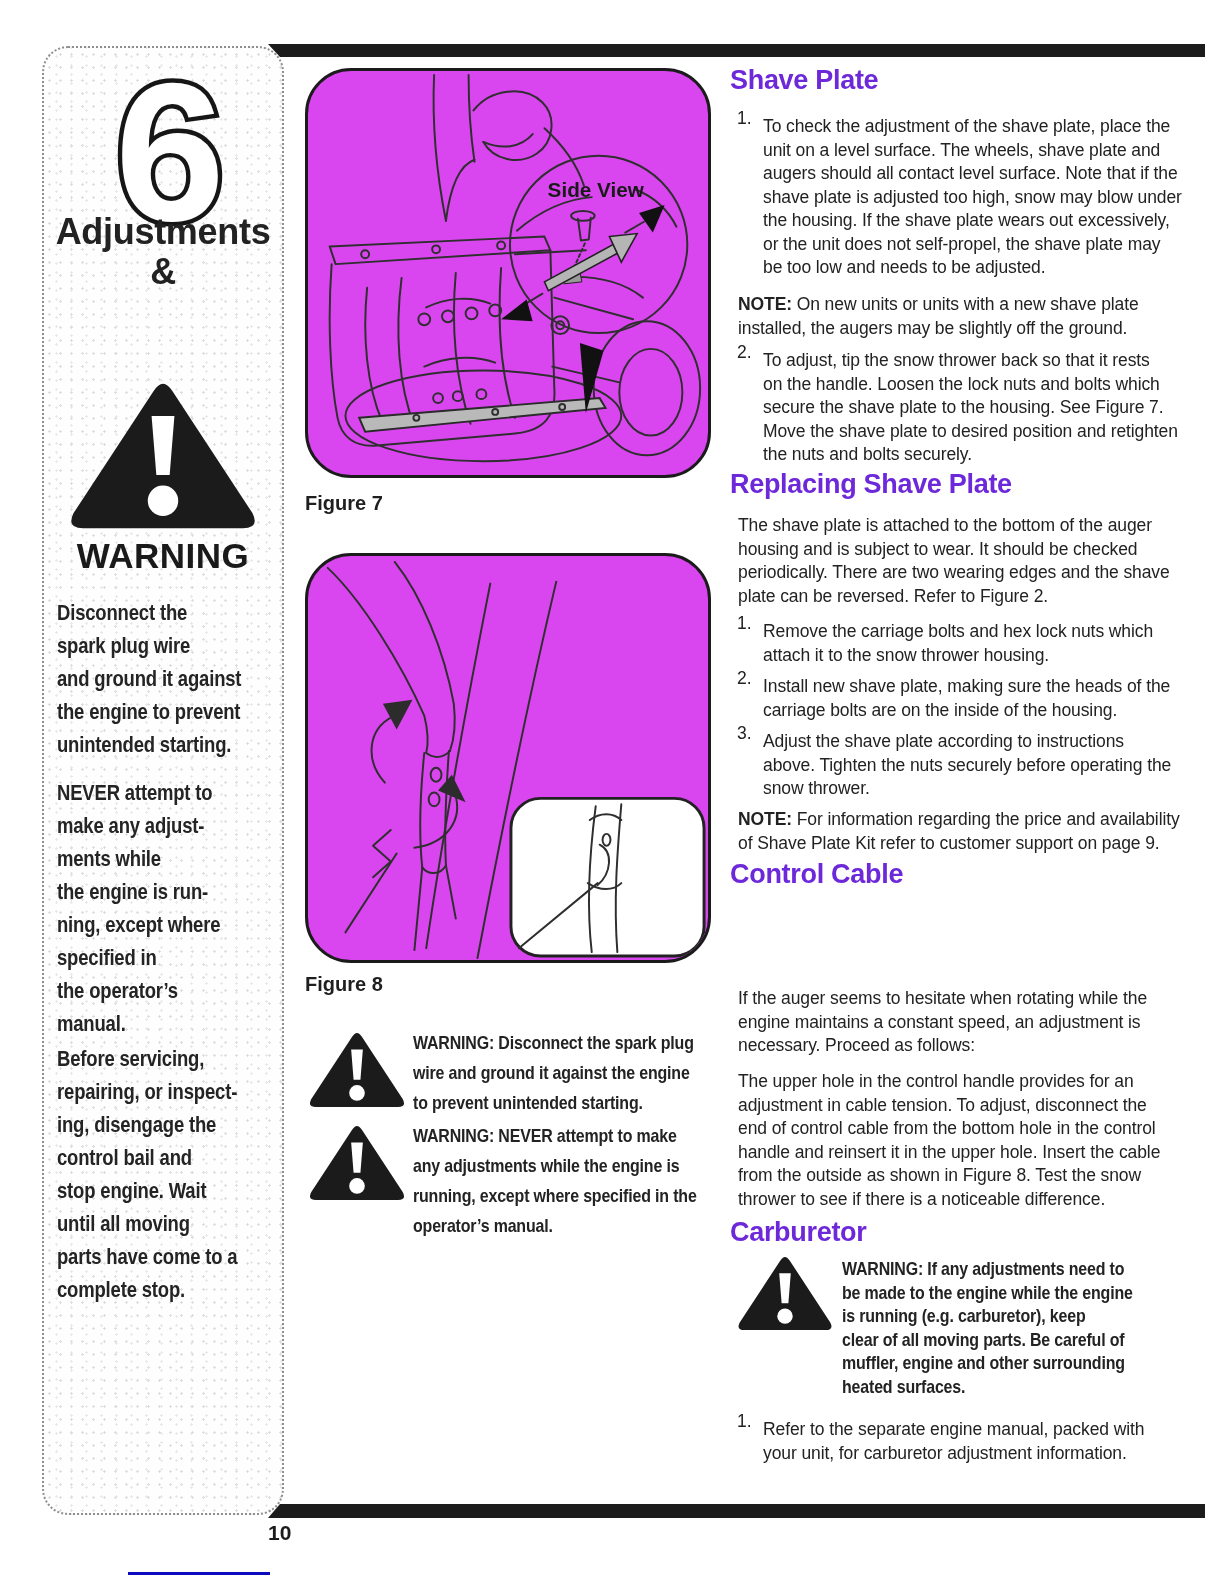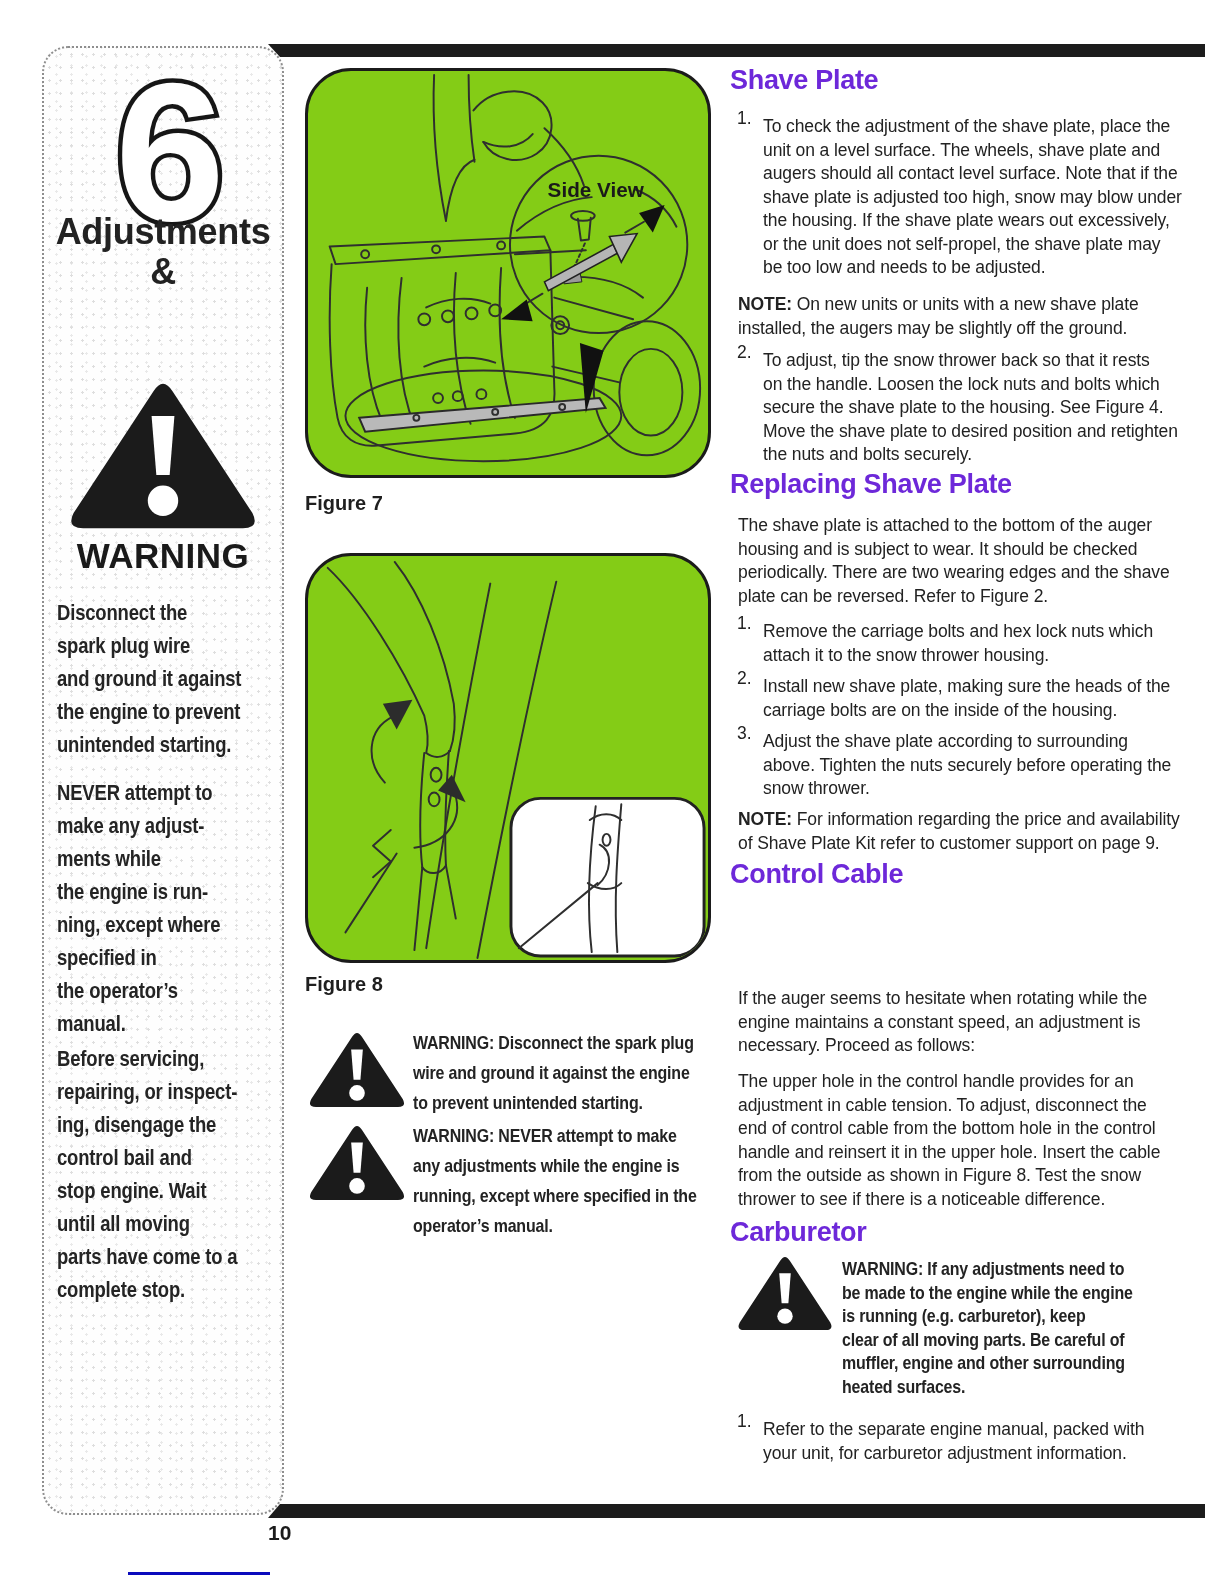--- a/index.html
+++ b/index.html
@@ -23,21 +23,21 @@
               font-size:36px;font-weight:bold;line-height:40px;letter-spacing:-0.3px;color:#222;}
   .tri-big{position:absolute;left:22px;top:330px;width:194px;height:156px;}
   .warn-title{position:absolute;left:0;top:488px;width:238px;text-align:center;
               font-size:35px;font-weight:bold;letter-spacing:0.5px;color:#1a1a1a;}
   .sb-para{position:absolute;left:13px;width:285px;margin:0;font-size:22px;font-weight:bold;
            line-height:33px;white-space:pre-line;color:#242424;
            transform:scaleX(0.84);transform-origin:left top;letter-spacing:-0.2px;}
 
   
   .figbox{position:absolute;width:406px;height:410px;margin:0;border:3px solid #1b1b1b;
-          border-radius:46px;box-sizing:border-box;overflow:hidden;background:#84cc16;}
+          border-radius:46px;box-sizing:border-box;overflow:hidden;background:#d946ef;}
   .figcap{position:absolute;width:406px;font-size:20px;font-weight:bold;color:#1f1f1f;}
   .figart{width:100%;height:100%;}
   .figart path,.figart ellipse,.figart circle,.figart line,.figart polyline{
           fill:none;stroke:#2f2f2f;stroke-width:2;stroke-linecap:round;stroke-linejoin:round;}
   .svg-label{font-family:"Liberation Sans",sans-serif;font-weight:bold;font-size:21px;
              fill:#1a1a1a;stroke:none;text-anchor:middle;}
 
   .midwarn{position:absolute;left:307px;width:420px;}
   .tri-mid{position:absolute;left:0;top:2px;width:100px;height:80px;}
   .warn-text{margin:0;font-size:19px;font-weight:bold;white-space:pre-line;color:#232323;
@@ -251,21 +251,21 @@
 the housing. If the shave plate wears out excessively,
 or the unit does not self-propel, the shave plate may
 be too low and needs to be adjusted.</p>
     </div>
     <p class="note" style="top:285px"><b>NOTE:</b><span> On new units or units with a new shave plate
 installed, the augers may be slightly off the ground.</span></p>
     <div class="li" style="top:341px">
       <span class="num">2.</span>
       <p class="litext">To adjust, tip the snow thrower back so that it rests
 on the handle. Loosen the lock nuts and bolts which
-secure the shave plate to the housing. See Figure 4.
+secure the shave plate to the housing. See Figure 7.
 Move the shave plate to desired position and retighten
 the nuts and bolts securely.</p>
     </div>
 
     <h2 style="top:468px">Replacing Shave Plate</h2>
     <p class="body" style="top:506px">The shave plate is attached to the bottom of the auger
 housing and is subject to wear. It should be checked
 periodically. There are two wearing edges and the shave
 plate can be reversed. Refer to Figure 2.</p>
     <div class="li" style="top:612px">
@@ -273,21 +273,21 @@
       <p class="litext">Remove the carriage bolts and hex lock nuts which
 attach it to the snow thrower housing.</p>
     </div>
     <div class="li" style="top:667px">
       <span class="num">2.</span>
       <p class="litext">Install new shave plate, making sure the heads of the
 carriage bolts are on the inside of the housing.</p>
     </div>
     <div class="li" style="top:722px">
       <span class="num">3.</span>
-      <p class="litext">Adjust the shave plate according to surrounding
+      <p class="litext">Adjust the shave plate according to instructions
 above. Tighten the nuts securely before operating the
 snow thrower.</p>
     </div>
     <p class="note" style="top:800px"><b>NOTE:</b><span> For information regarding the price and availability
 of Shave Plate Kit refer to customer support on page 9.</span></p>
 
     <h2 style="top:858px">Control Cable</h2>
     <p class="body" style="top:979px">If the auger seems to hesitate when rotating while the
 engine maintains a constant speed, an adjustment is
 necessary. Proceed as follows:</p>

